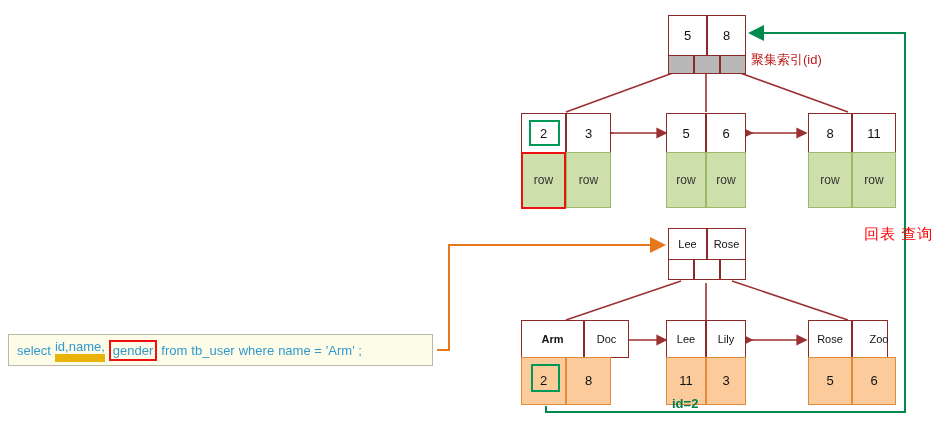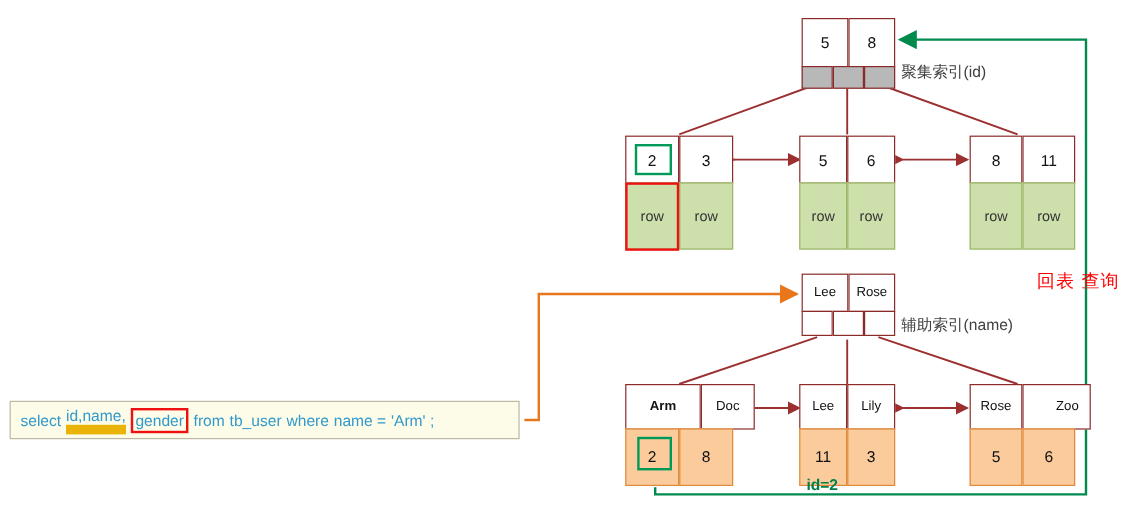--- a/index.html
+++ b/index.html
@@ -93,21 +93,21 @@
   .hl-red {
     position: absolute;
     box-sizing: border-box;
     border: 2.2px solid #ee1111;
     pointer-events: none;
   }
   
   .label {
     position: absolute;
     font-size: 13px;
-    color: #404040;
+    color: #b91c1c;
     white-space: nowrap;
   }
   .label-red {
     position: absolute;
     font-size: 15px;
     color: #ff0000;
     white-space: nowrap;
     letter-spacing: 1px;
   }
   .label-green {
@@ -253,21 +253,20 @@
     <div class="key-row">
       <div class="key-cell" style="width:39px;height:32px;font-size:11px;">Lee</div>
       <div class="key-cell" style="width:39px;height:32px;font-size:11px;">Rose</div>
     </div>
     <div class="ptr-row">
       <div class="ptr-cell plain" style="width:26px;height:21px;"></div>
       <div class="ptr-cell plain" style="width:26px;height:21px;"></div>
       <div class="ptr-cell plain" style="width:26px;height:21px;"></div>
     </div>
   </div>
-  <div class="label" style="left:751px; top:262px;">辅助索引(name)</div>
 
   <div class="node" style="left:521px; top:320px;">
     <div class="key-row">
       <div class="key-cell" style="width:63px;height:38px;font-size:11px;font-weight:bold;">Arm</div>
       <div class="key-cell" style="width:45px;height:38px;font-size:11px;">Doc</div>
     </div>
     <div class="data-row data-orange">
       <div class="data-cell orange" style="width:45px;height:48px;">2</div>
       <div class="data-cell orange" style="width:45px;height:48px;">8</div>
     </div>
@@ -281,21 +280,21 @@
     </div>
     <div class="data-row">
       <div class="data-cell orange" style="width:40px;height:48px;">11</div>
       <div class="data-cell orange" style="width:40px;height:48px;">3</div>
     </div>
   </div>
 
   <div class="node" style="left:808px; top:320px;">
     <div class="key-row">
       <div class="key-cell" style="width:44px;height:38px;font-size:11px;">Rose</div>
-      <div class="key-cell" style="width:57px;height:38px;font-size:11px;padding-left:18px;">Zoo</div>
+      <div class="key-cell" style="width:36px;height:38px;font-size:11px;padding-left:18px;">Zoo</div>
     </div>
     <div class="data-row">
       <div class="data-cell orange" style="width:44px;height:48px;">5</div>
       <div class="data-cell orange" style="width:44px;height:48px;">6</div>
     </div>
   </div>
 
   <div class="label-red" style="left:864px; top:225px;">回表 查询</div>
   <div class="label-green" style="left:672px; top:396px;">id=2</div>
 

